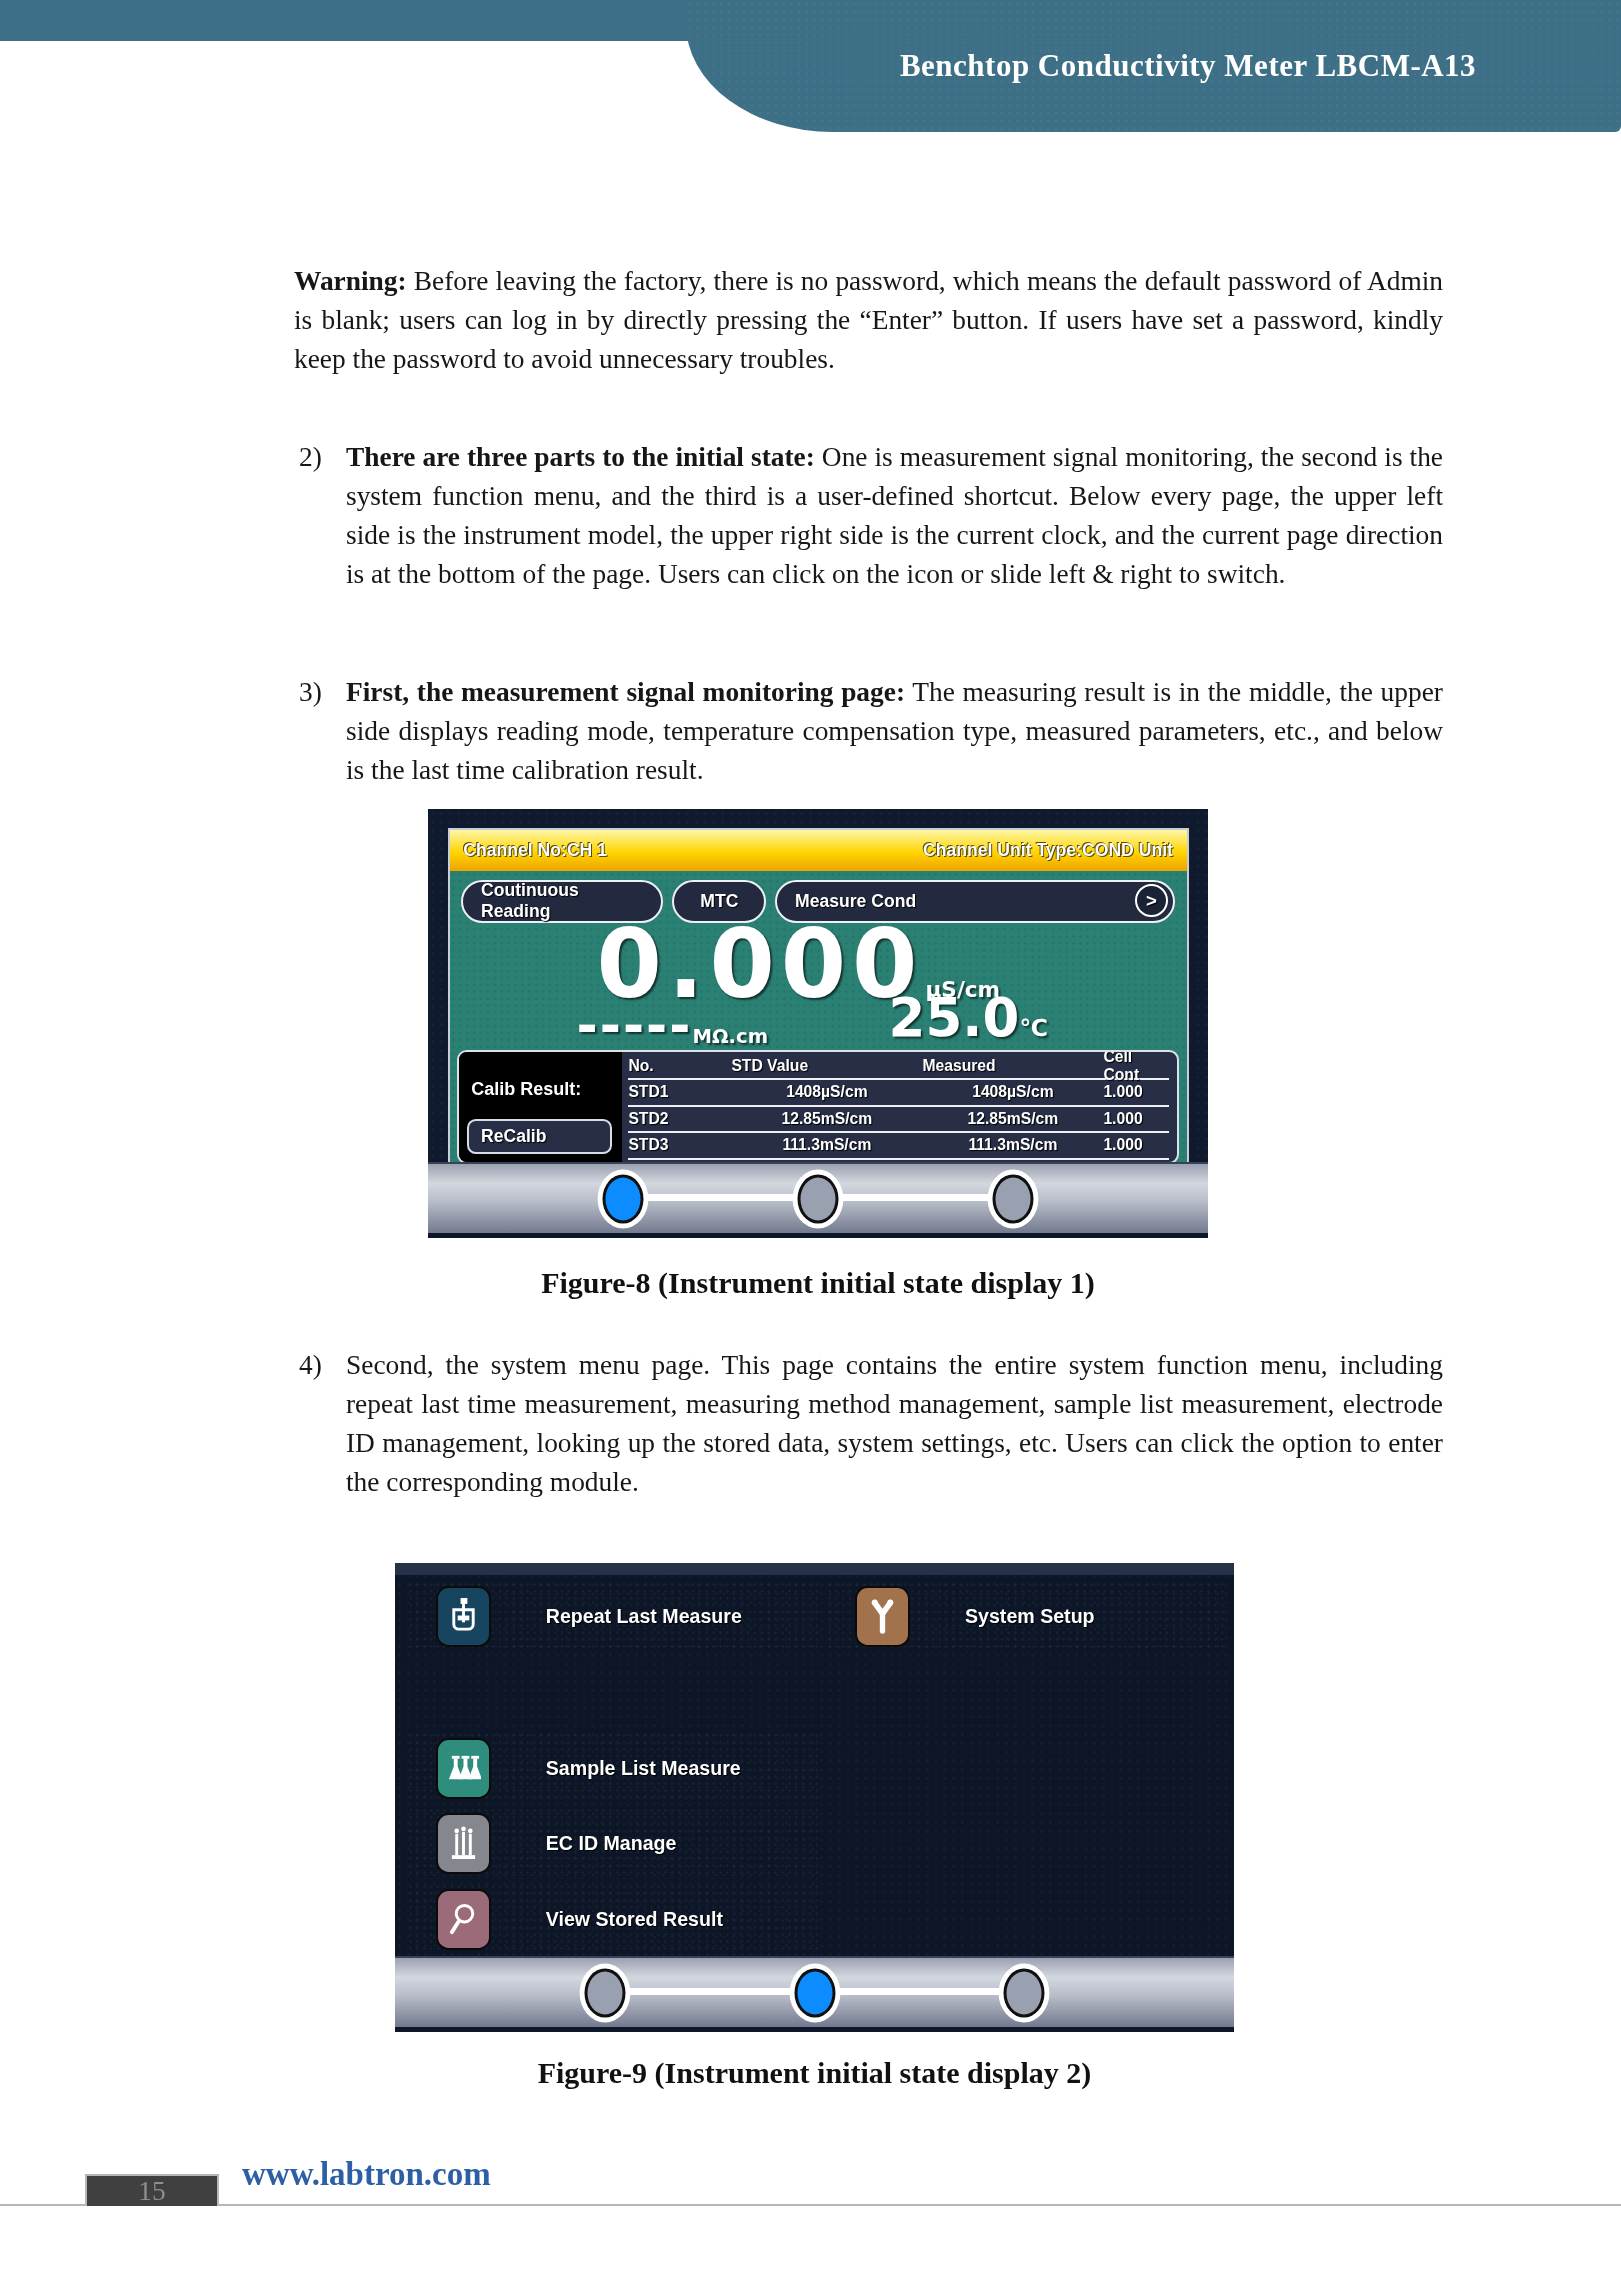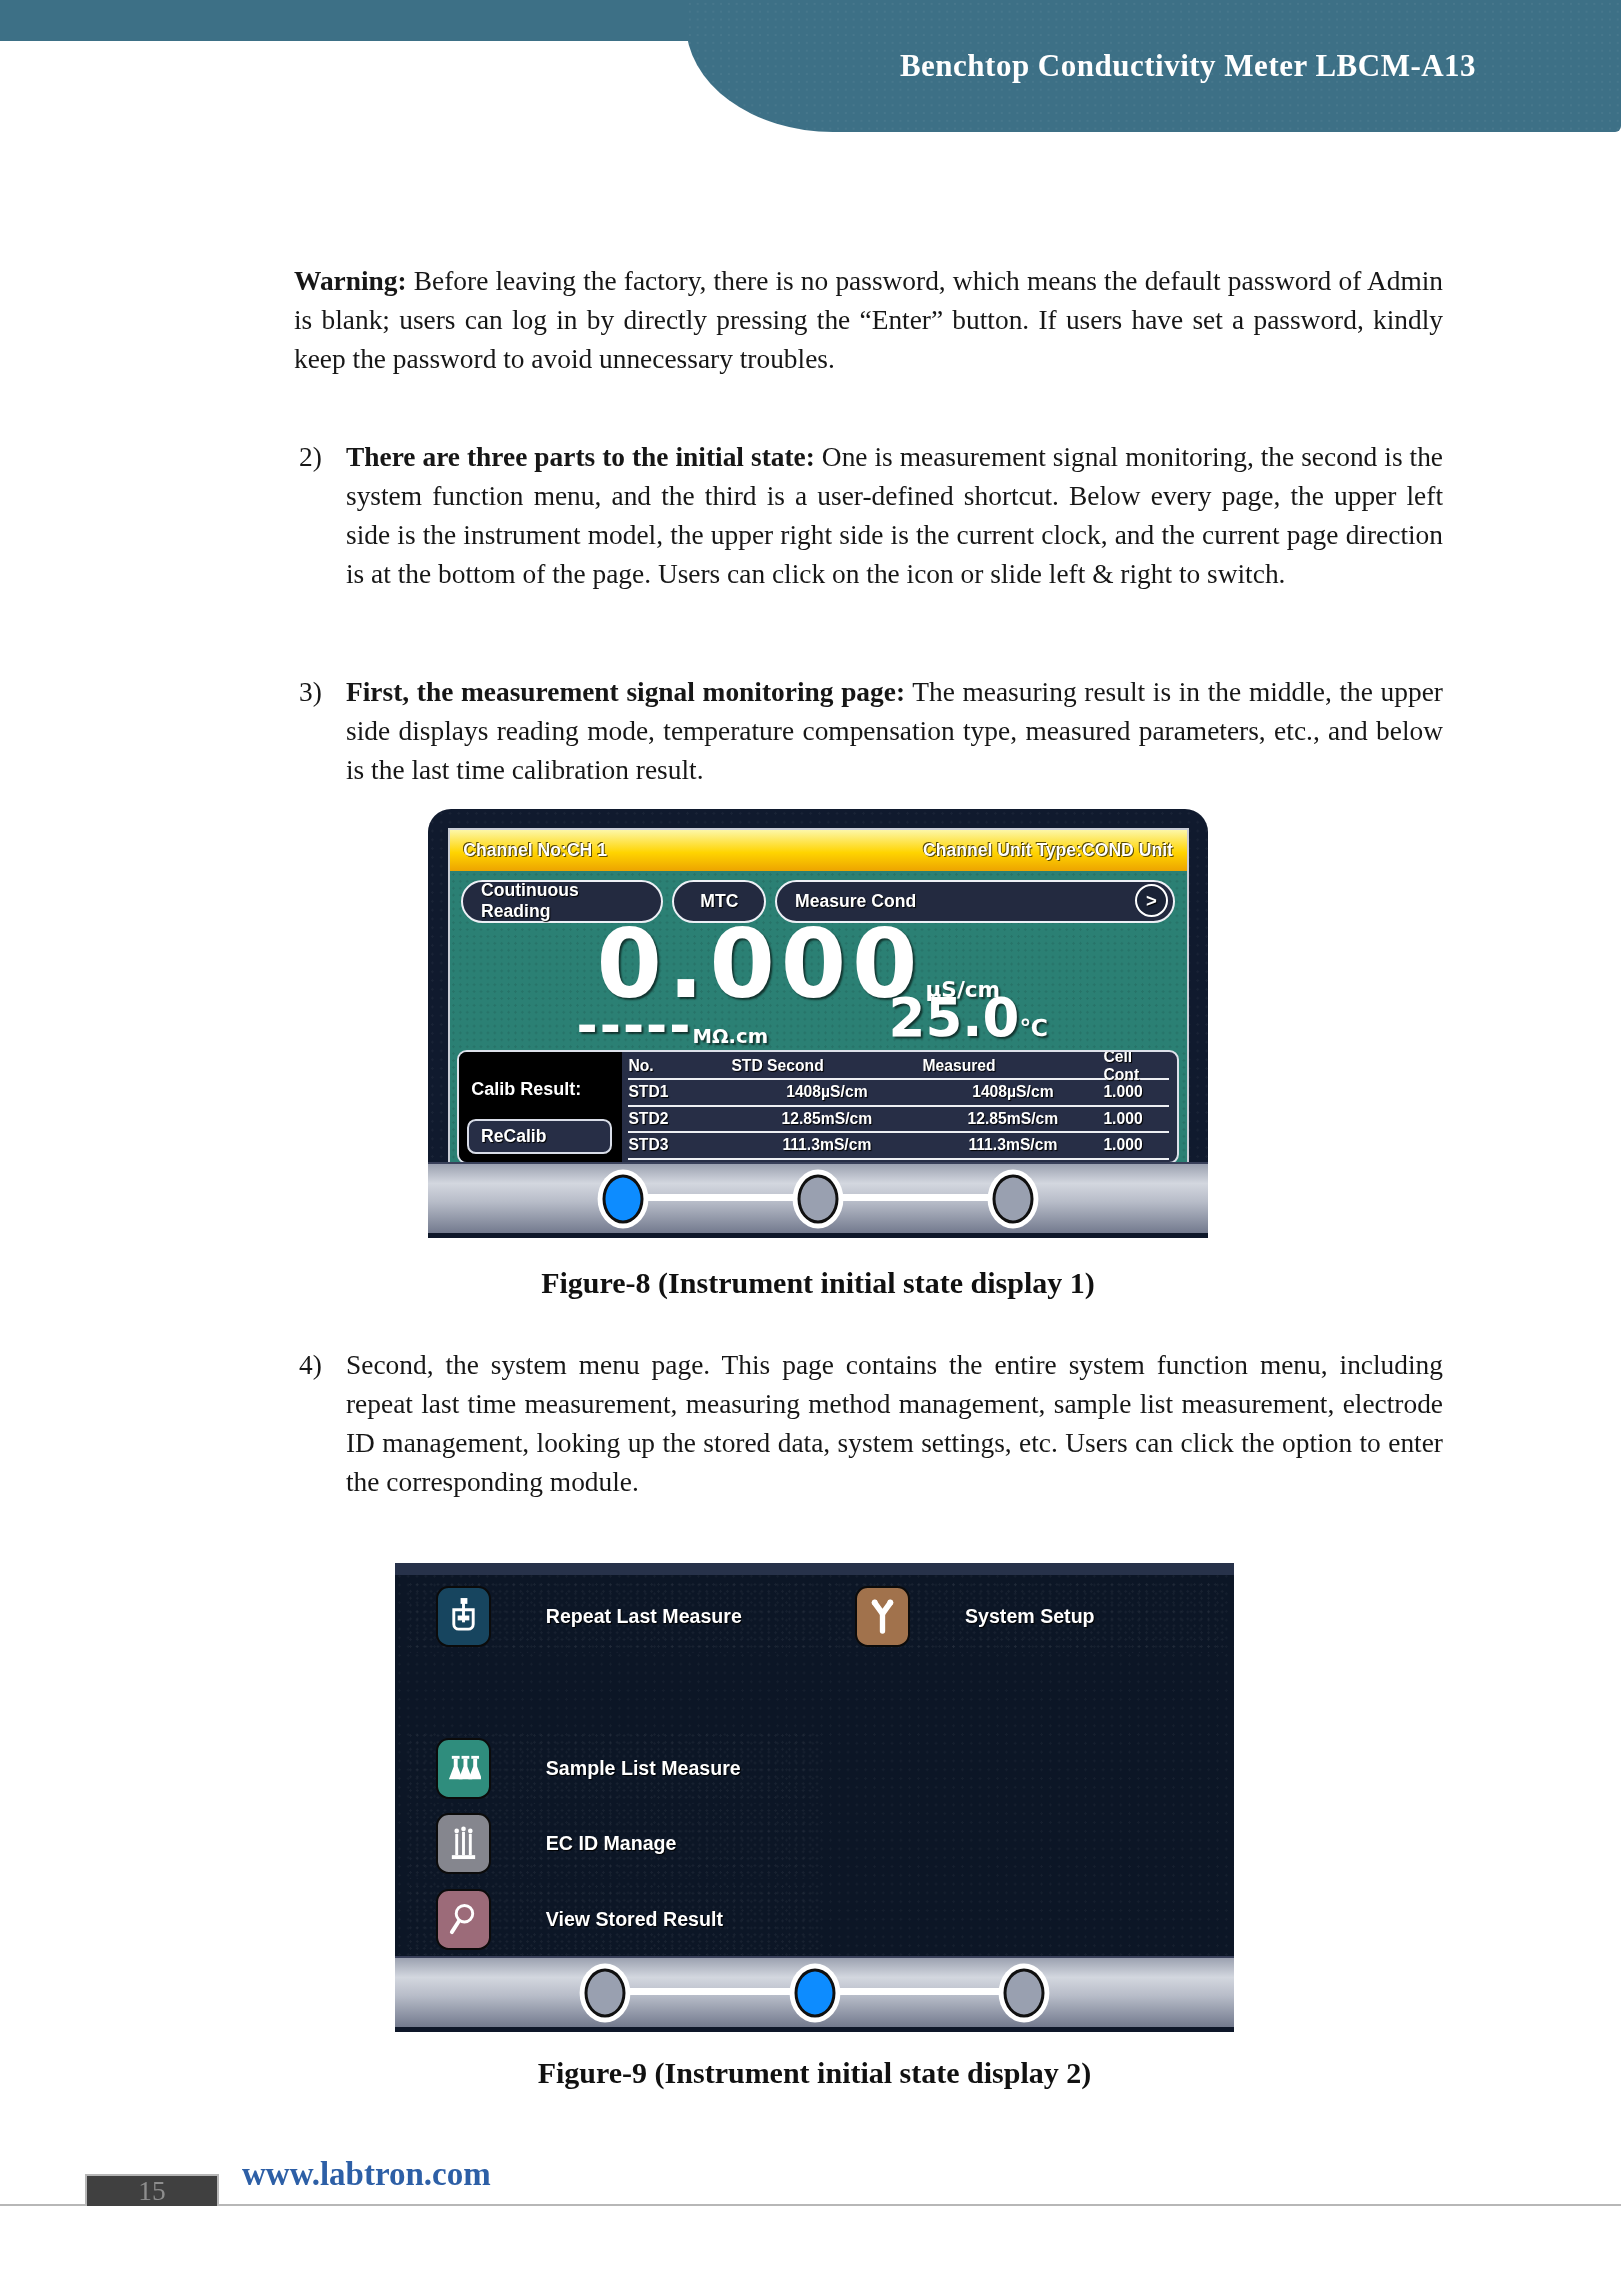--- a/index.html
+++ b/index.html
@@ -29,21 +29,21 @@
          background:linear-gradient(#9ba1b0,#d3d7df 28%,#b7bcc8 55%,#737a8e);
          border-top:2px solid #39405a;border-bottom:5.9px solid #0e1729;}
   .pline{position:absolute;left:25%;right:25%;top:50%;height:6.9px;margin-top:-4.9px;background:#fff;border-radius:2.9px;}
   .dot{position:absolute;top:50%;width:35px;height:43px;border-radius:50%;
        transform:translate(-50%,-50%);background:#99a0b0;border:3.9px solid #101010;box-shadow:0 0 0 4.9px #fff;}
   .dot.active{background:#0d8cff;}
   .d1{left:25%;} .d2{left:50%;} .d3{left:75%;}
 
   
   .fig8{position:absolute;left:428px;top:809px;width:780px;height:429px;background:#101a2e;
-        background-image:radial-gradient(rgba(255,255,255,.04) 1px,transparent 1.4px);background-size:8.8px 8.8px;border-radius:23px;}
+        background-image:radial-gradient(rgba(255,255,255,.04) 1px,transparent 1.4px);background-size:8.8px 8.8px;}
   .f8-screen{position:absolute;left:19.6px;top:18.6px;width:737px;height:340px;border:2px solid #c9cdd6;background:#2b8074;}
   .f8-ybar{position:absolute;left:0;top:0;right:0;height:41px;
            background:linear-gradient(#fdf7a8,#ffd400 55%,#eda400);
            display:flex;align-items:center;justify-content:space-between;padding:0 13.7px;box-sizing:border-box;}
   .f8-ybar span{color:#fff;font-weight:bold;font-size:17.6px;text-shadow:1px 1px 0 #5a4a00,-1px -1px 0 #5a4a00;}
   .f8-main{position:absolute;left:0;top:41px;right:0;bottom:0;background:#2b8074;
            background-image:radial-gradient(rgba(0,0,0,.10) 1px,transparent 1.4px);background-size:6.9px 6.9px;}
   .pillrow{position:absolute;left:11.8px;top:9px;right:11.8px;display:flex;gap:9px;}
   .pill{height:43px;border:2px solid #eef0f6;border-radius:21.6px;background:#232a40;
         display:flex;align-items:center;padding:0 17.6px;box-sizing:border-box;
@@ -144,21 +144,21 @@
 
         <div class="calib">
           <div class="calib-left"></div>
           <span class="calib-label">Calib Result:</span>
           <div class="recalib">
               <span>ReCalib</span>
             </div>
           <div class="ctable">
             <div class="crow head">
               <span class="c0">No.</span>
-              <span class="c1">STD Second</span>
+              <span class="c1">STD Value</span>
               <span class="c2">Measured</span>
               <span class="c3">Cell Cont</span>
             </div>
             <div class="crow">
               <span class="c0">STD1</span>
               <span class="c1">1408µS/cm</span>
               <span class="c2">1408µS/cm</span>
               <span class="c3">1.000</span>
             </div>
             <div class="crow">

